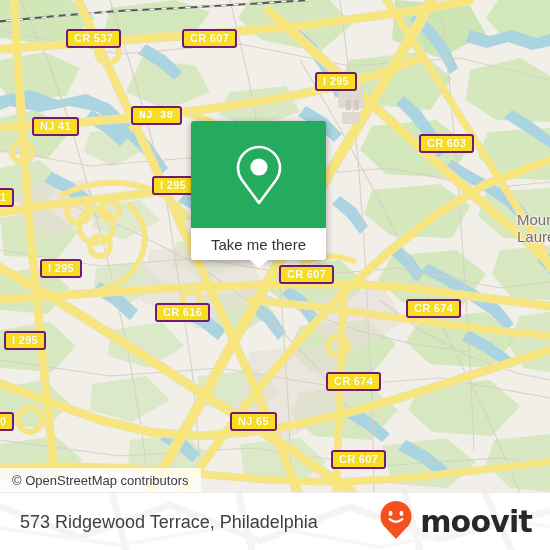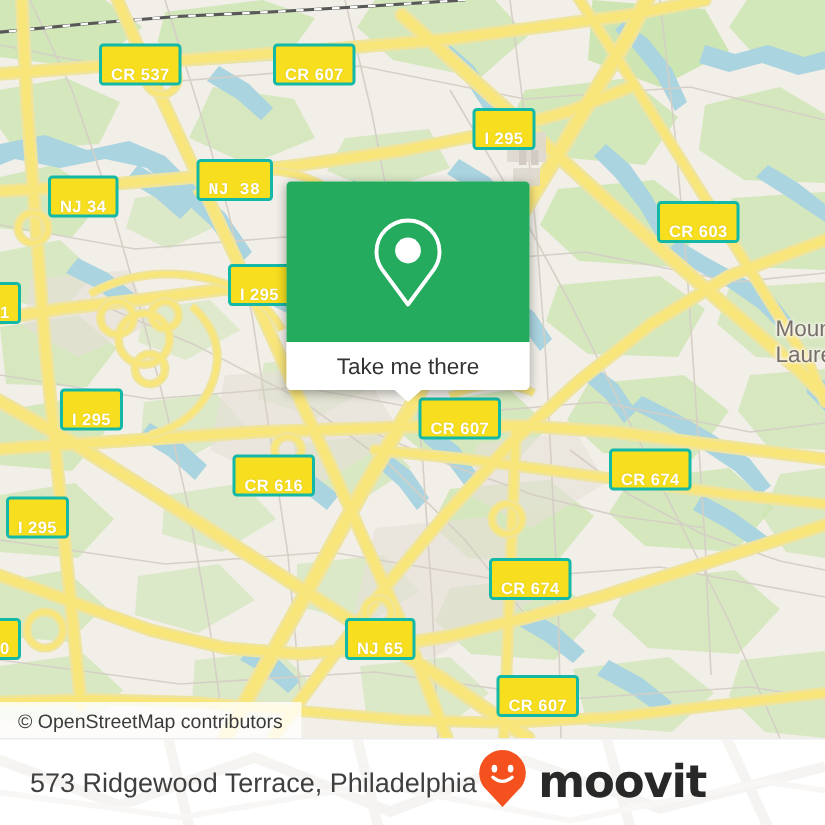--- a/index.html
+++ b/index.html
@@ -15,29 +15,29 @@
   #map {
     position:absolute; left:0; top:0; width:550px; height:492px;
     background:#f2efe9; overflow:hidden;
   }
   #map svg.maplayer { position:absolute; left:0; top:0; width:550px; height:492px; display:block; }
 
   
   .shield {
     position:absolute;
     background:#f7de1e;
-    border:2px solid #14b8a6;
+    border:2px solid #701a75;
     border-radius:3px;
     color:#ffffff;
     font-size:11px;
     font-weight:bold;
     letter-spacing:.3px;
     line-height:15px;
     height:19px;
-    padding:12px 6px;
+    padding:0 6px;
     white-space:nowrap;
     text-shadow:0 0 1px rgba(120,100,0,.25);
     font-family:"Liberation Sans", sans-serif;
   }
 
   
   .place-label {
     position:absolute;
     color:#777069;
     font-size:15px;
@@ -46,21 +46,21 @@
     text-shadow:
       1px 0 2px #f6f3ee, -1px 0 2px #f6f3ee,
       0 1px 2px #f6f3ee, 0 -1px 2px #f6f3ee;
     font-family:"Liberation Sans", sans-serif;
   }
 
   
   #popup-card {
     position:absolute;
     left:191px; top:121px;
-    width:162px;
+    width:135px;
     border-radius:3px;
     box-shadow:0 2px 7px rgba(0,0,0,.33);
     overflow:visible;
     z-index:40;
   }
   #popup-head {
     height:107px;
     background:#24ab5e;
     border-radius:3px 3px 0 0;
     display:flex; align-items:center; justify-content:center;
@@ -104,21 +104,21 @@
     line-height:15px;
     font-family:"Liberation Sans", sans-serif;
   }
 
   
   #footer {
     position:absolute;
     left:0; top:492px; width:550px; height:58px;
     background:#ffffff;
     border-top:1px solid #ececec;
-    display:flex; align-items:center; 
+    display:flex; align-items:center; justify-content:space-between;
     padding:0 18px 0 20px;
     overflow:hidden;
   }
   #footer-watermark {
     position:absolute; left:0; top:0; width:550px; height:58px;
     opacity:.5; pointer-events:none;
   }
   #footer-address {
     position:relative;
     color:#3f3f3f;
@@ -344,22 +344,22 @@
           <rect x="354" y="100" width="5" height="10" fill="#cfc8bf"></rect>
         </g>
       </g>
     </svg>
 
     <div id="shields">
         <div class="shield" style="left: 66px; top: 29px;">CR 537</div>
         <div class="shield" style="left: 182px; top: 29px;">CR 607</div>
         <div class="shield" style="left: 315px; top: 72px;">I 295</div>
         <div class="shield" style="left: 131px; top: 106px; font-family: Liberation Mono, monospace;">NJ 38</div>
-        <div class="shield" style="left: 32px; top: 117px;">NJ 34</div>
-        <div class="shield" style="left: 419px; top: 134px; margin-left: 19px;">CR 603</div>
+        <div class="shield" style="left: 32px; top: 117px;">NJ 41</div>
+        <div class="shield" style="left: 419px; top: 134px;">CR 603</div>
         <div class="shield" style="left: 152px; top: 176px;">I 295</div>
         <div class="shield" style="left: -8px; top: 188px;">1</div>
         <div class="shield" style="left: 40px; top: 259px;">I 295</div>
         <div class="shield" style="left: 279px; top: 265px;">CR 607</div>
         <div class="shield" style="left: 155px; top: 303px;">CR 616</div>
         <div class="shield" style="left: 406px; top: 299px;">CR 674</div>
         <div class="shield" style="left: 4px; top: 331px;">I 295</div>
         <div class="shield" style="left: 326px; top: 372px;">CR 674</div>
         <div class="shield" style="left: -8px; top: 412px;">0</div>
         <div class="shield" style="left: 230px; top: 412px;">NJ 65</div>

